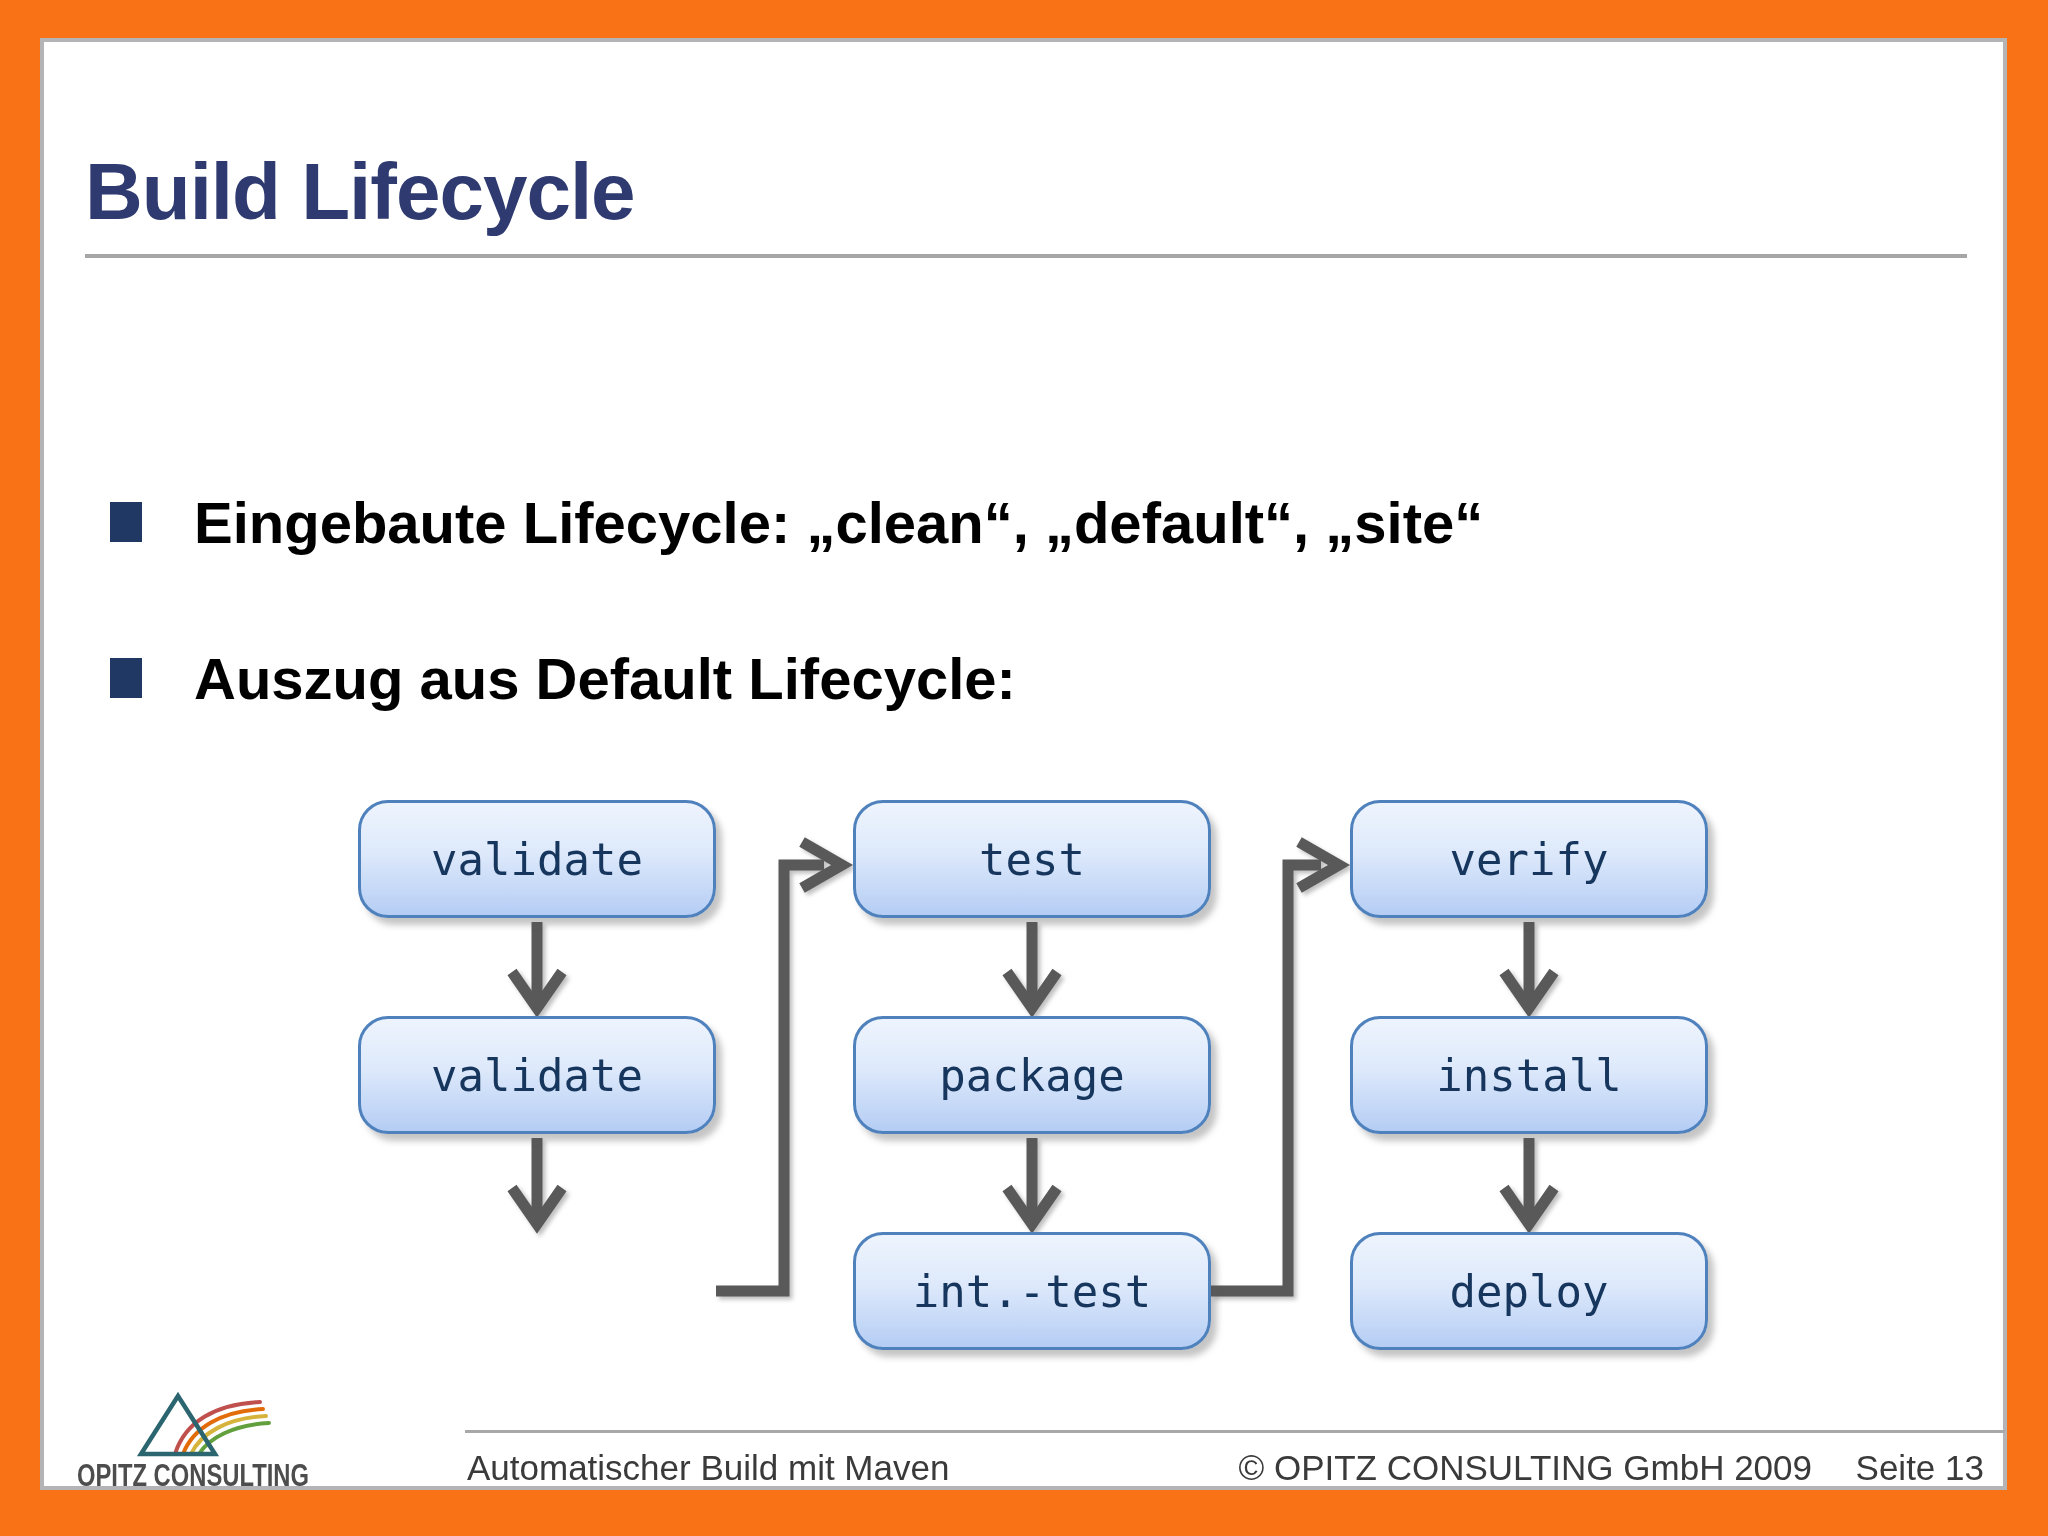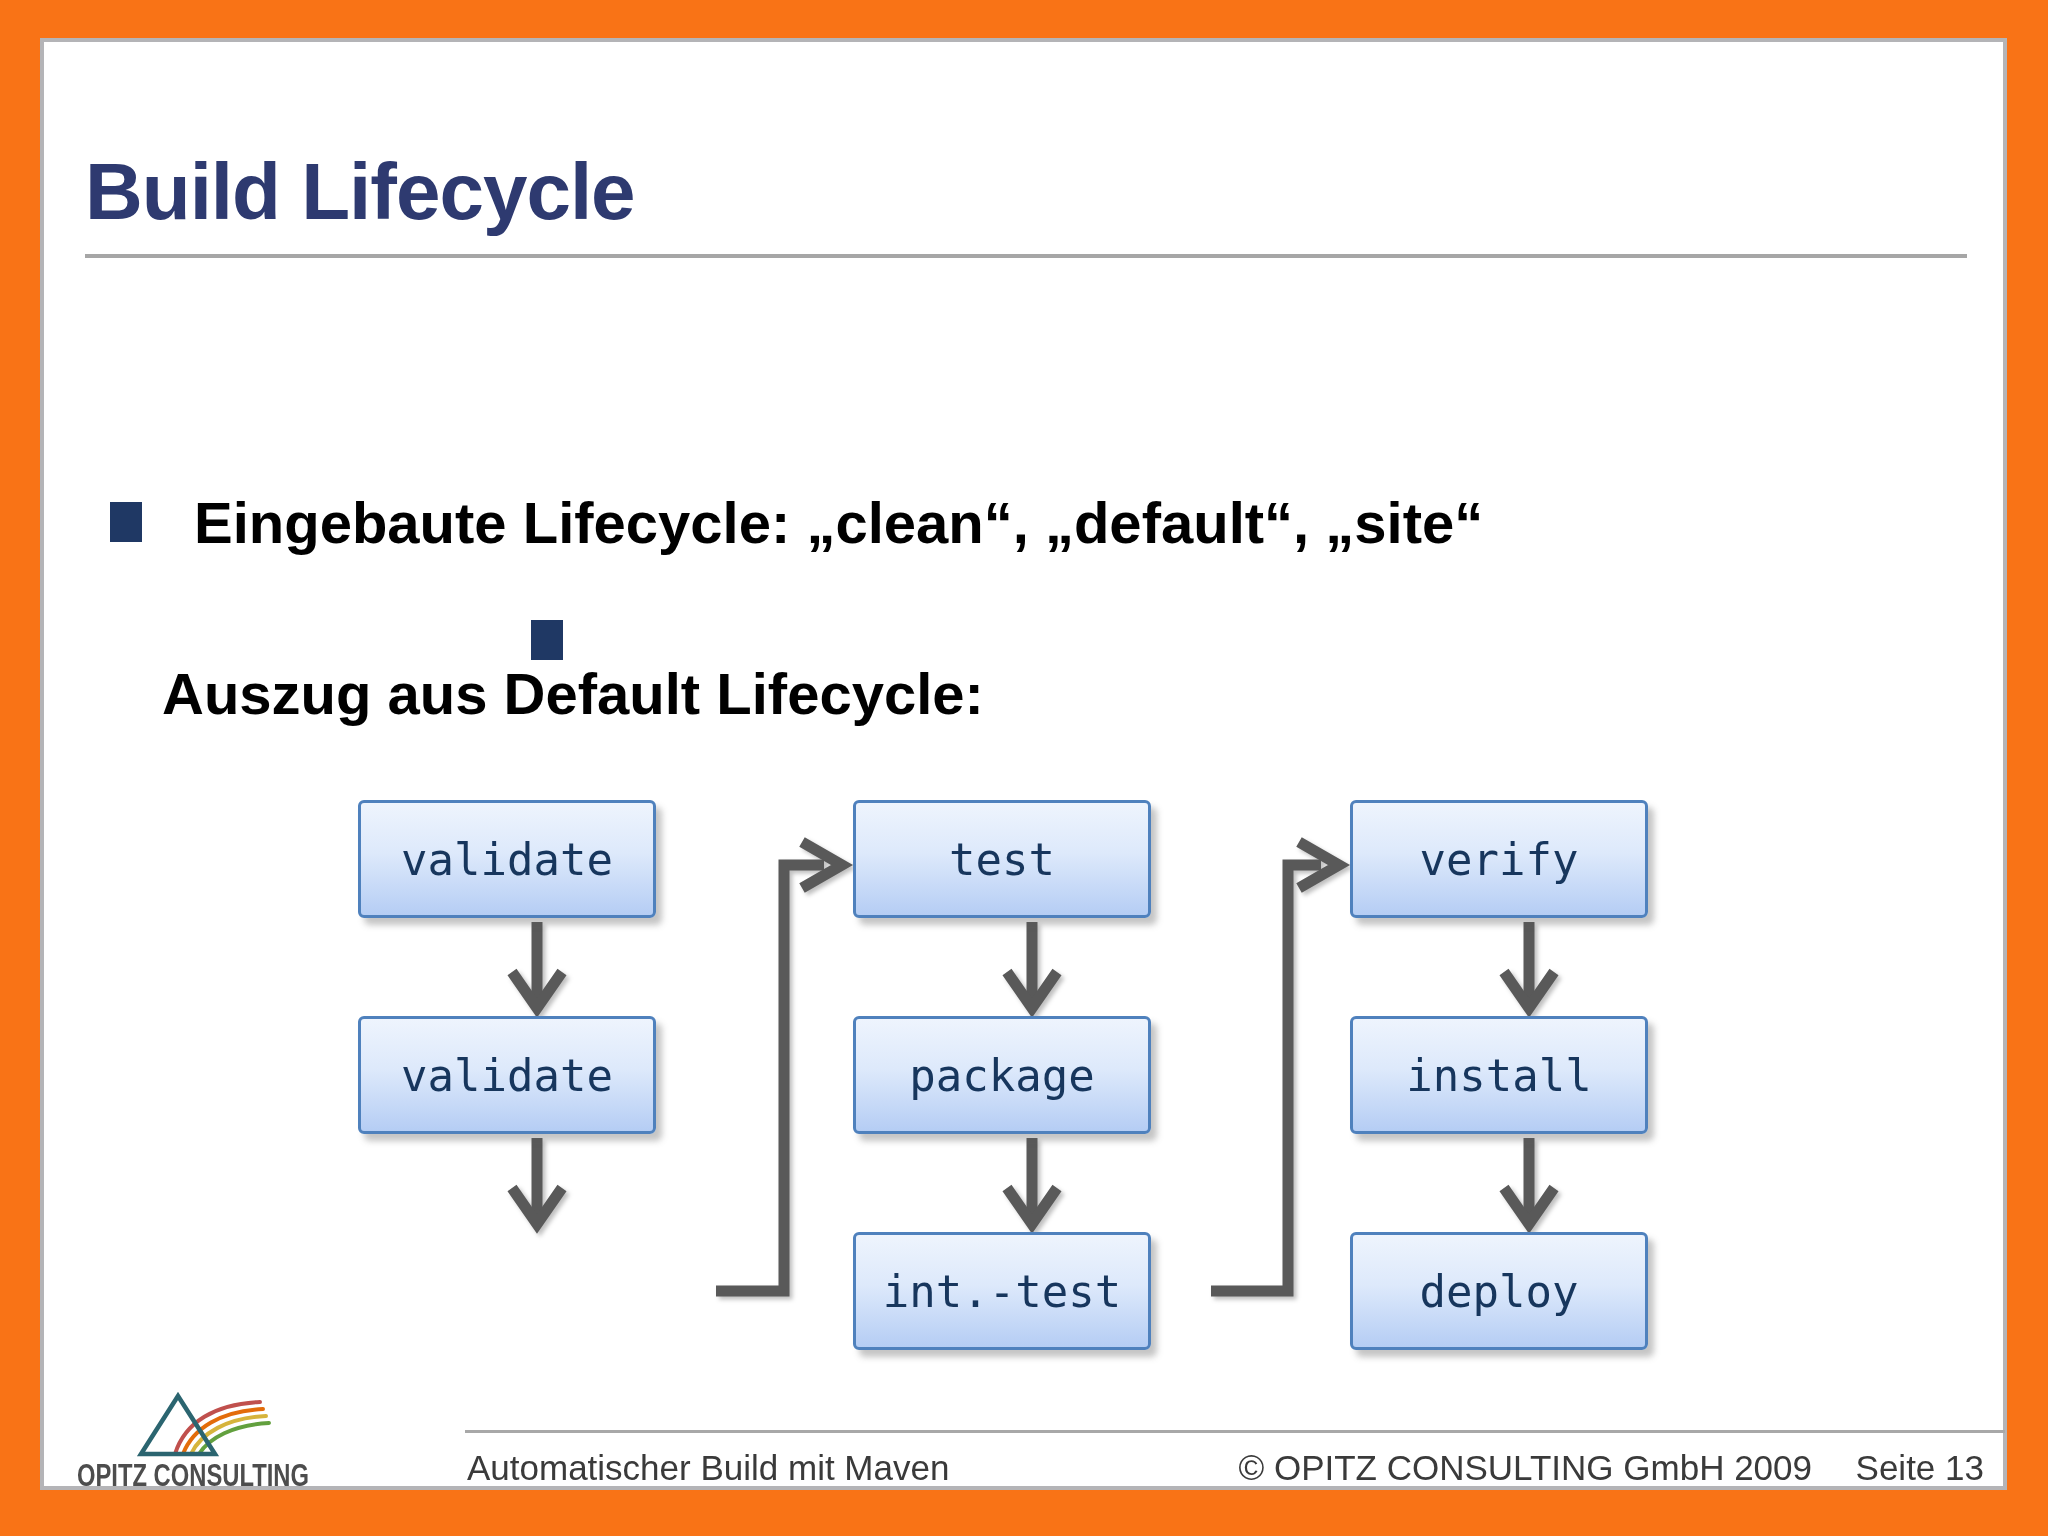--- a/index.html
+++ b/index.html
@@ -7,26 +7,26 @@
         font-family:"Liberation Sans",sans-serif;padding-left:12px;}
   
   .frame{position:absolute;left:40px;top:38px;width:1967px;height:1452px;
          border:4px solid #b4b4b7;box-sizing:border-box;background:#ffffff;}
   
   .title{position:absolute;left:85px;top:146px;font-size:80px;font-weight:bold;
          color:#2e3a70;letter-spacing:-1px;white-space:nowrap;}
   .title-rule{position:absolute;left:85px;top:254px;width:1882px;height:4px;background:#a6a6a6;}
   
   .bullet-row{position:absolute;left:110px;display:flex;align-items:center;height:60px;white-space:nowrap;}
-  .bullet-row.b1{top:368px;} .bullet-row.b2{top:492px;text-align:right;} .bullet-row.b3{top:620px;flex-direction:column;}
+  .bullet-row.b1{top:368px;} .bullet-row.b2{top:492px;text-align:right;} .bullet-row.b3{top:648px;}
   .bullet-sq{width:32px;height:40px;background:#1f3864;flex:0 0 auto;}
   .bullet-tx{margin-left:52px;font-size:58px;font-weight:bold;color:#000;}
   
-  .phase{position:absolute;width:298px;height:118px;box-sizing:border-box;
-         border:3px solid #4f81bd;border-radius:6px;
+  .phase{position:absolute;width:358px;height:118px;box-sizing:border-box;
+         border:3px solid #4f81bd;border-radius:30px;
          background:linear-gradient(to bottom,#eef4fd 0%,#dde9fb 45%,#b5cdf4 100%);
          box-shadow:6px 7px 6px rgba(90,90,90,0.35);
          display:flex;align-items:center;justify-content:center;
          font-family:"DejaVu Sans Mono",monospace;font-size:44px;color:#17365d;}
   .c0{left:358px;} .c1{left:853px;} .c2{left:1350px;}
   .r0{top:800px;} .r1{top:1016px;} .r2{top:1232px;}
   
   .arrows{position:absolute;left:0;top:0;width:2048px;height:1536px;pointer-events:none;
           filter:drop-shadow(3px 3px 2px rgba(0,0,0,0.25));}
   .arrows *{stroke:#595959;stroke-width:11;fill:none;}

